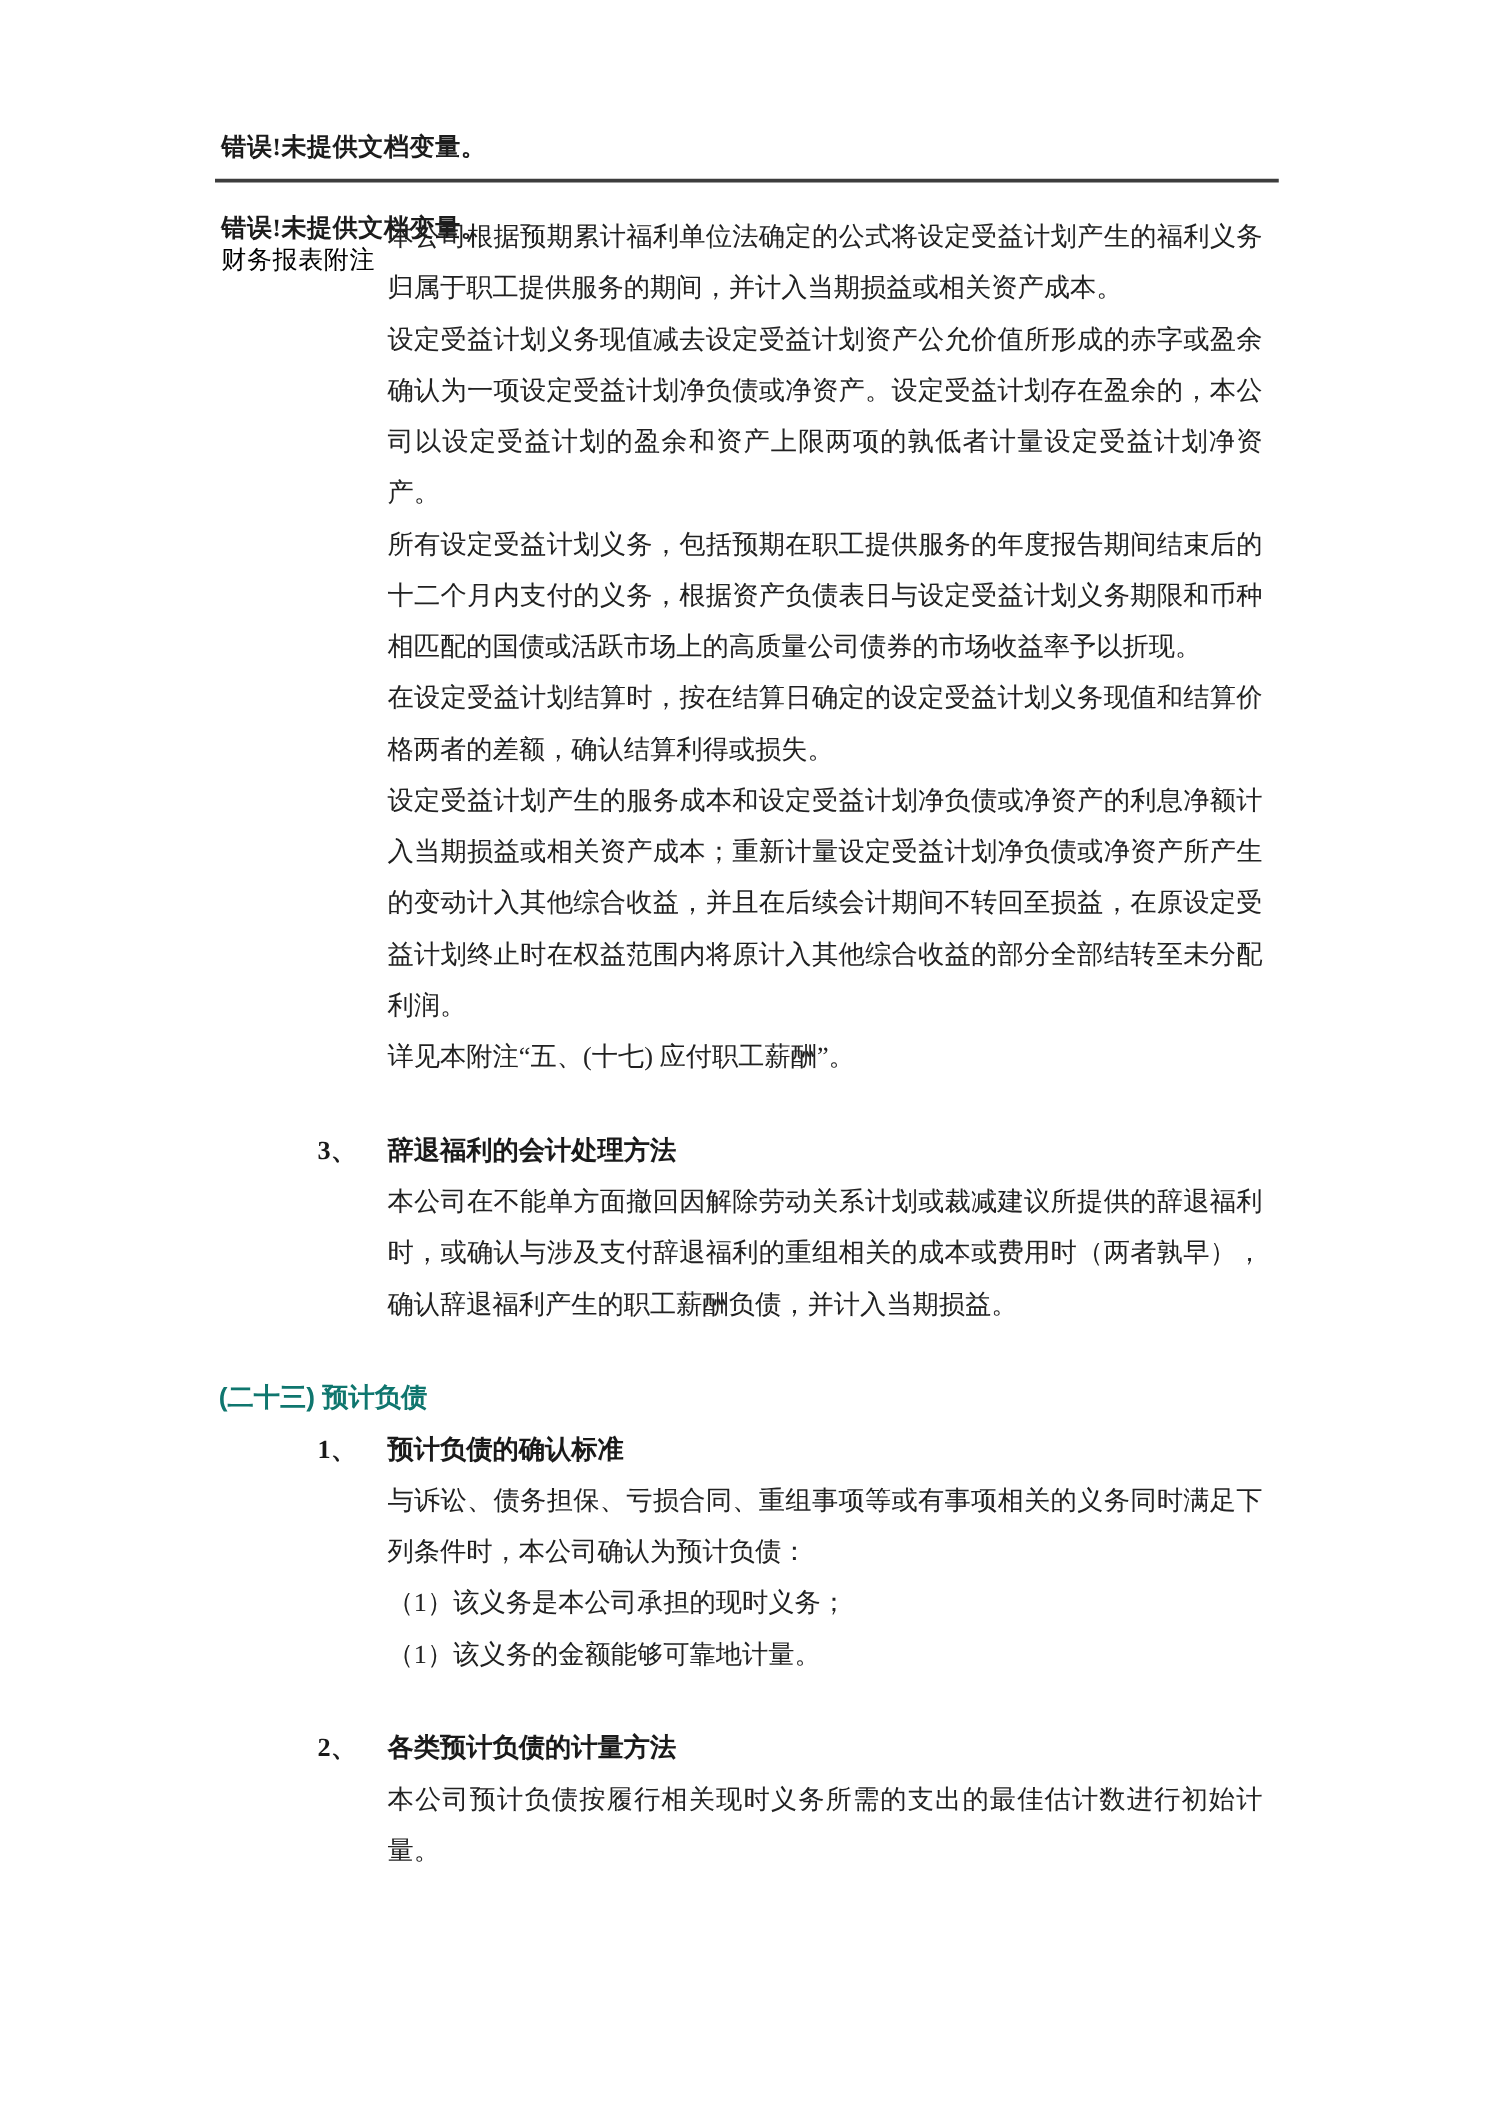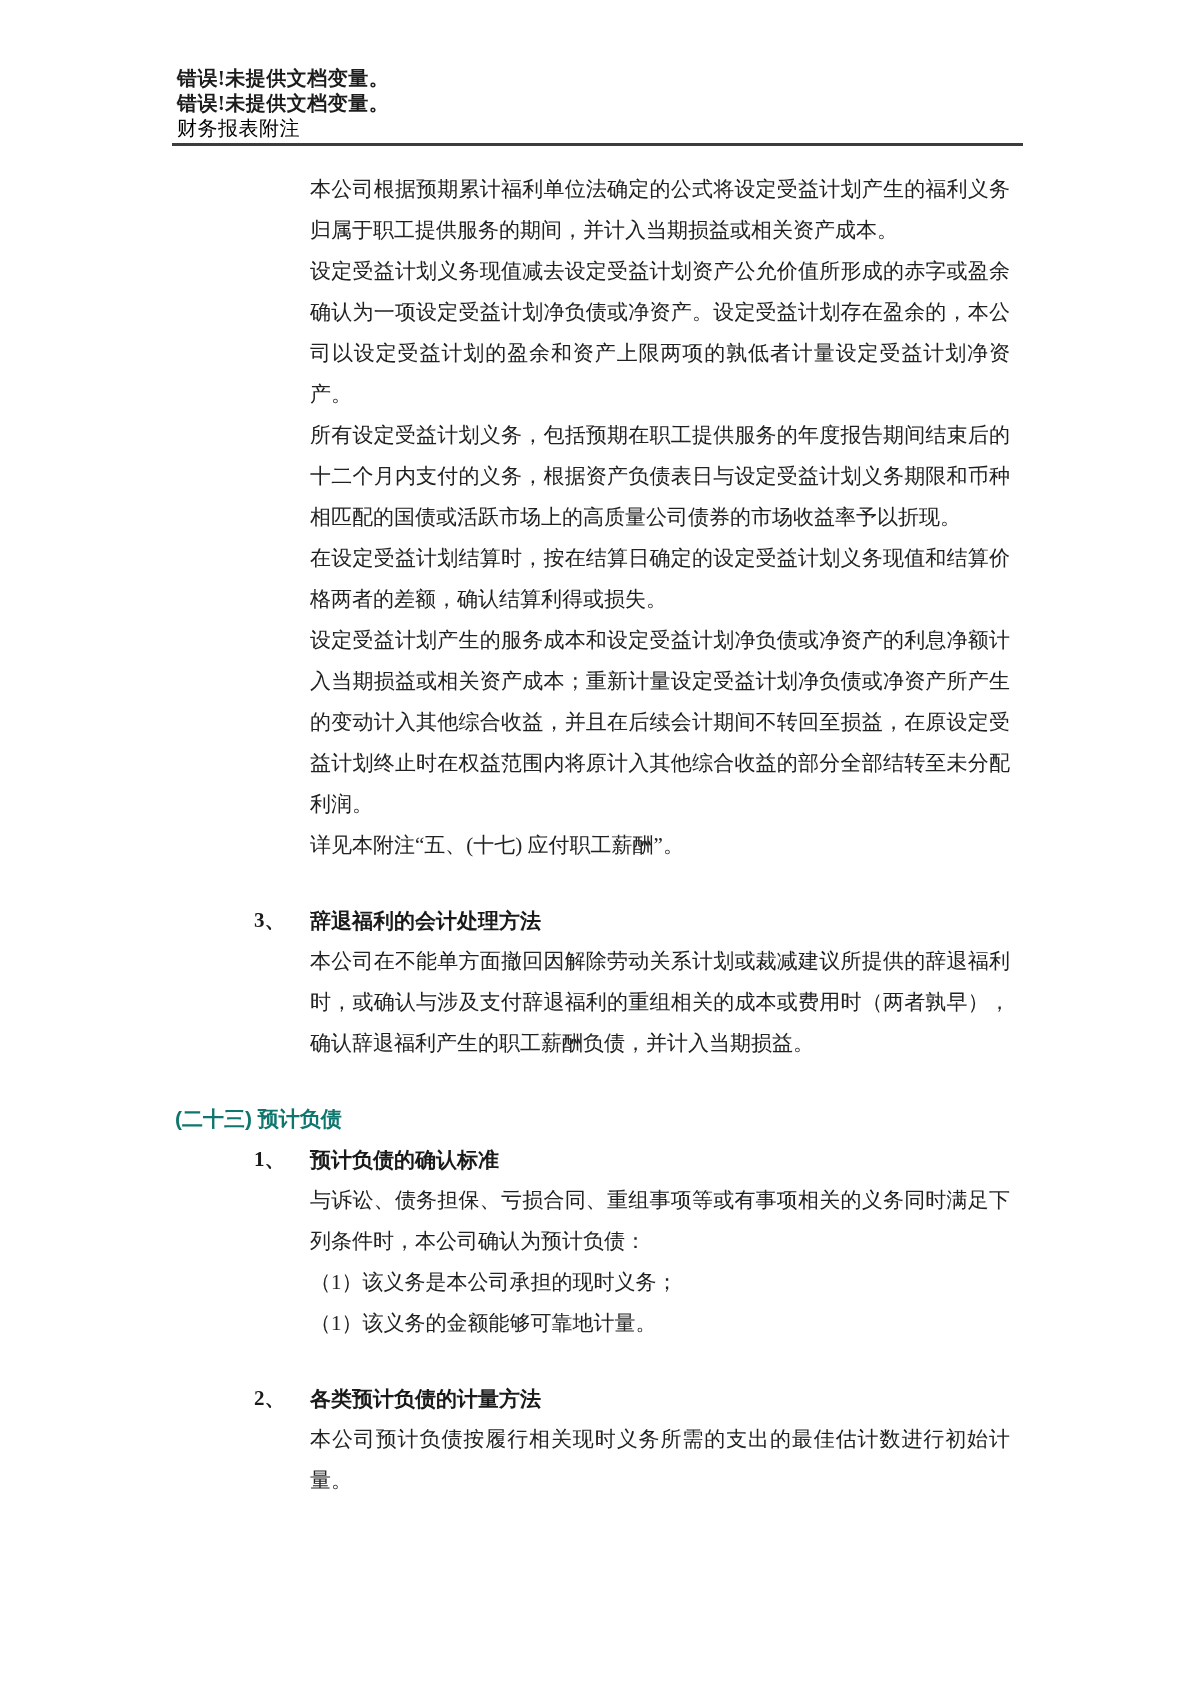--- a/index.html
+++ b/index.html
@@ -15,21 +15,21 @@
   }
   .doc-header {
     position: absolute;
     left: 177px;
     top: 66px;
     font-size: 20px;
     line-height: 25px;
     color: #1c1c1c;
     letter-spacing: 0.5px;
   }
-  .hdr-bold { font-weight: 700; }
+  .hdr-bold { font-weight: 700; margin-top: 40px; }
   .hdr-plain { font-weight: 400; color: #000000; }
   .rule {
     position: absolute;
     left: 172px;
     top: 143px;
     width: 851px;
     height: 3px;
     background: #3d3d3d;
   }
   .content {

